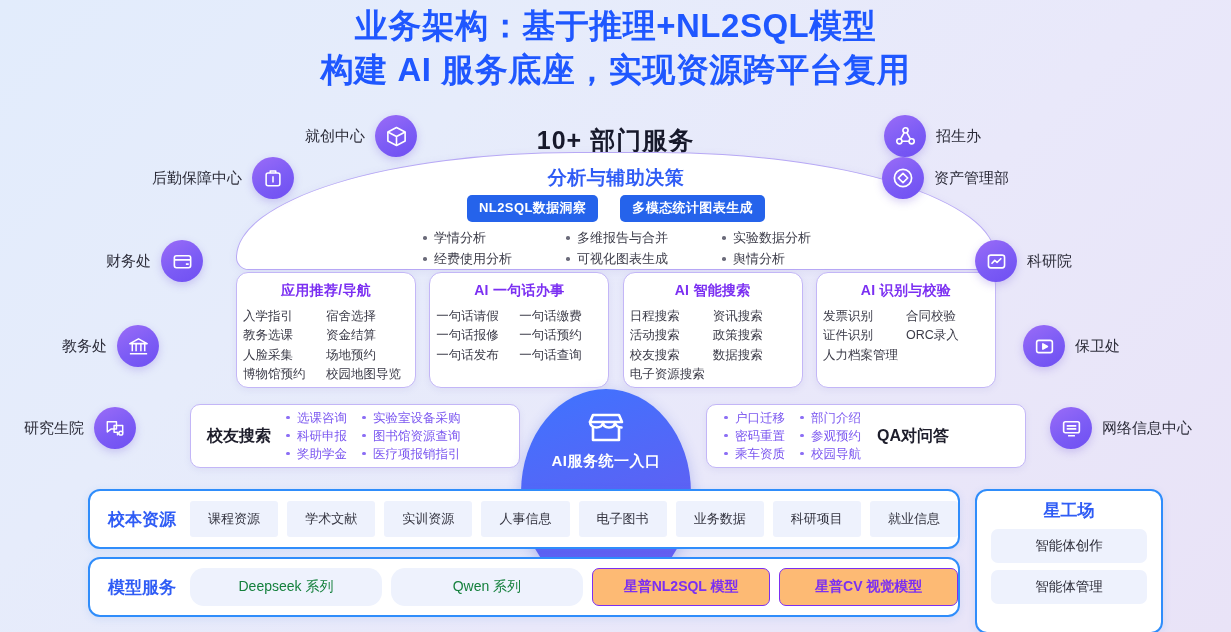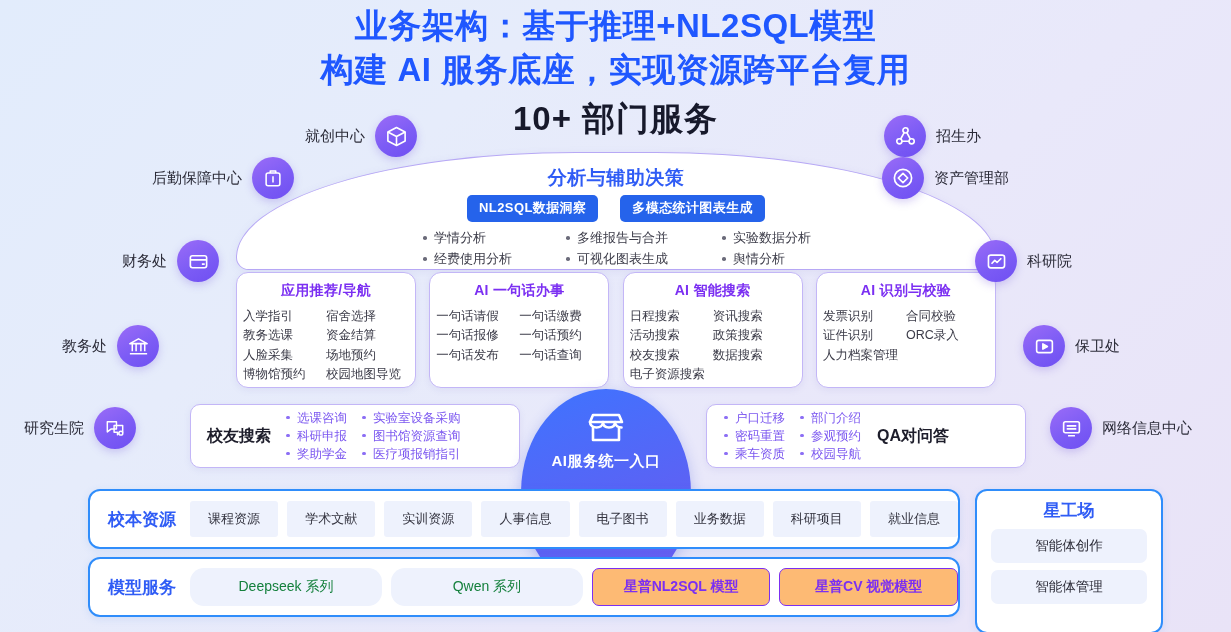--- a/index.html
+++ b/index.html
@@ -15,22 +15,22 @@
   
   .title{
     position:absolute;left:0;top:4px;width:1231px;text-align:center;
     color:#1f57ff;font-weight:bold;line-height:1.32;
     font-size:33px;letter-spacing:.5px;
   }
   .title .l2{display:block;}
 
   
   .heading10{
-    position:absolute;left:0;top:97px;width:1231px;text-align:center;
-    font-size:33px;font-weight:bold;color:#17192b;letter-spacing:1px;
+    position:absolute;left:0;top:124px;width:1231px;text-align:center;
+    font-size:25px;font-weight:bold;color:#17192b;letter-spacing:1px;
   }
 
   
   .dome{
     position:absolute;left:236px;top:152px;width:760px;height:118px;
     background:#ffffff;
     border:1.6px solid #b7a8f5;
     border-top-left-radius:380px 118px;
     border-top-right-radius:380px 118px;
     border-bottom-left-radius:14px;
@@ -344,21 +344,21 @@
   <div class="dept left" style="left:152px;top:157px;">
     <span class="dlabel">后勤保障中心</span>
     <span class="bubble">
       <svg width="22" height="22" viewBox="0 0 24 24" fill="none" stroke="#fff" stroke-width="1.7" stroke-linejoin="round">
           <rect x="4.5" y="6.5" width="15" height="14" rx="2.2"></rect>
           <path d="M9 6.5V4.3h6v2.2M12 10v7"></path>
         </svg>
     </span>
   </div>
 
-  <div class="dept left" style="left:122px;top:240px;">
+  <div class="dept left" style="left:106px;top:240px;">
     <span class="dlabel">财务处</span>
     <span class="bubble">
       <svg width="23" height="23" viewBox="0 0 24 24" fill="none" stroke="#fff" stroke-width="1.7" stroke-linejoin="round">
           <rect x="3.5" y="6" width="17" height="12.5" rx="2.2"></rect>
           <path d="M3.5 10.3h17M15.5 14.8h3"></path>
         </svg>
     </span>
   </div>
 
   <div class="dept left" style="left:62px;top:325px;">

